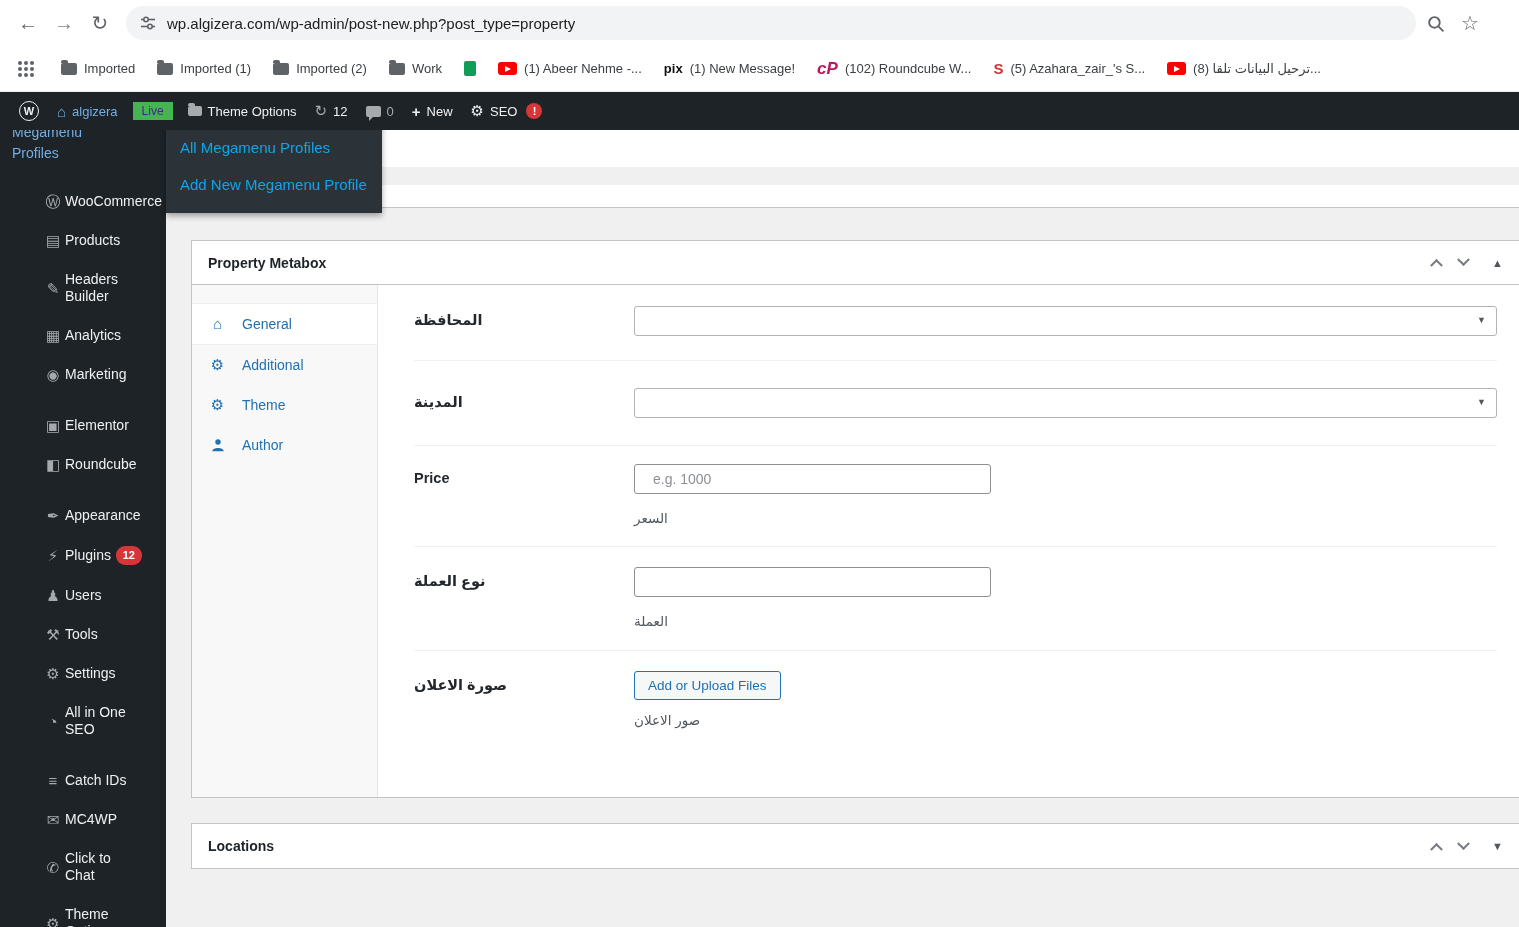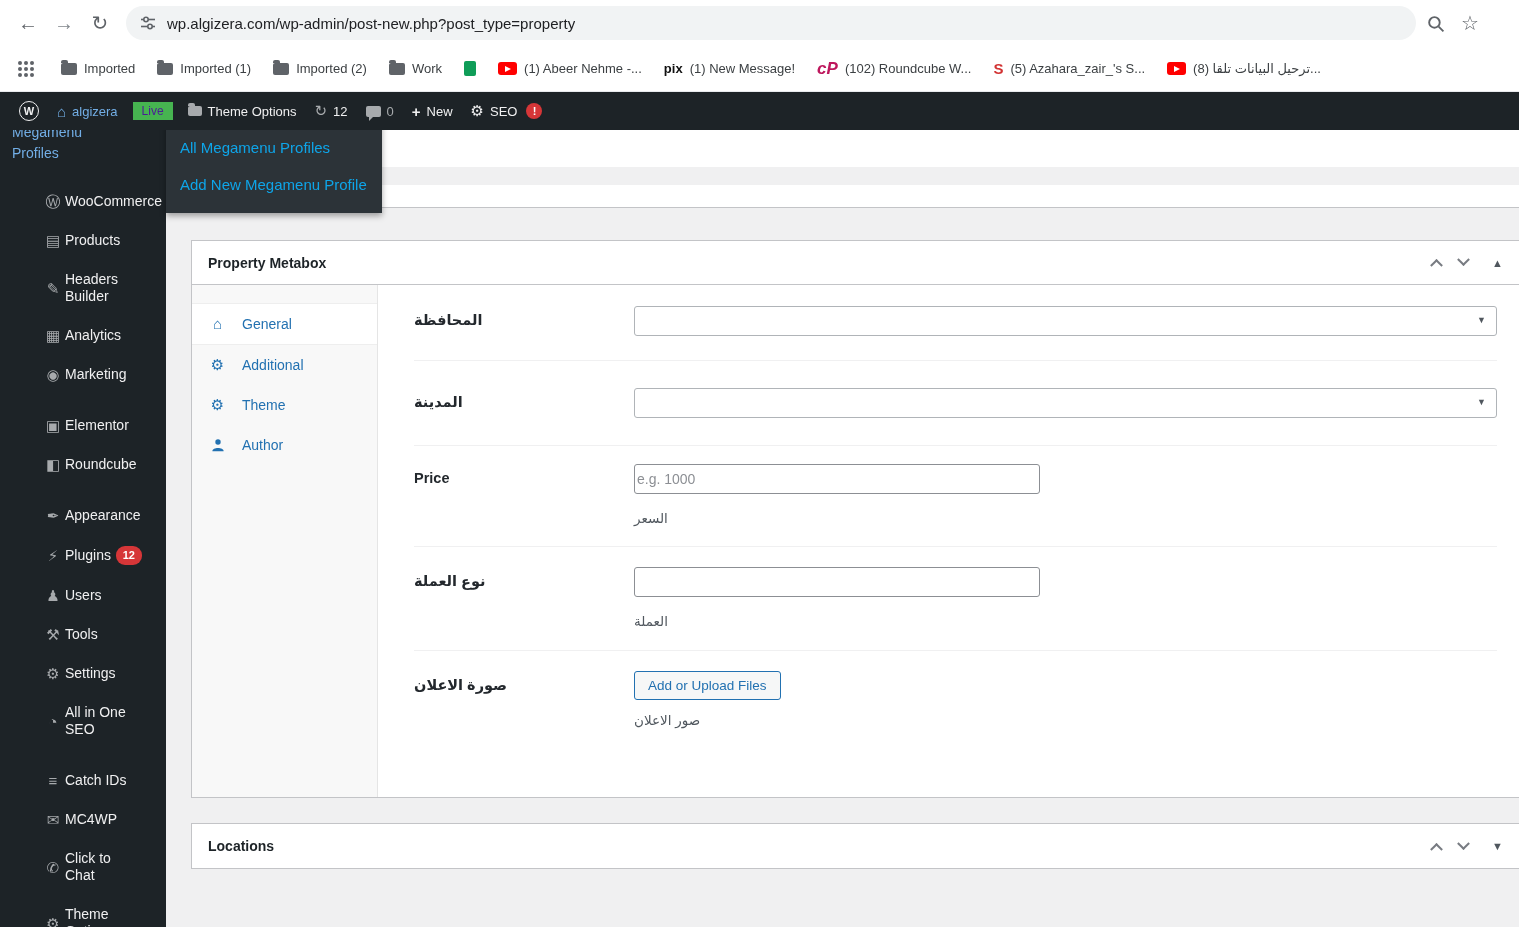--- a/index.html
+++ b/index.html
@@ -113,21 +113,21 @@
   .frow{display:flex;border-bottom:1px solid #f0f0f1;margin-left:12px;}
   .frow.r1{padding:21px 0 24px;}
   .frow.r2{padding:27px 0 27px;}
   .frow.r3{padding:18px 0 20px;}
   .frow.r4{padding:20px 0 21px;}
   .frow.r5{padding:20px 0 64px;border-bottom:none;}
   .flabel{width:220px;min-width:220px;font-weight:700;font-size:14.5px;color:#23282d;padding-top:6px;}
   .fctrl{flex:1;}
   .wpselect{position:relative;height:30px;border:1px solid #b0b4b8;border-radius:3px;background:#fff;width:100%;}
   .wpselect::after{content:"▼";position:absolute;right:10px;top:8px;font-size:9px;color:#50575e;}
-  .wpinput{width:406px;height:30px;border:1px solid #8c8f94;border-radius:3px;padding:0 2px;font-size:14px;color:#2c3338;background:#fff;font-family:"Liberation Sans","DejaVu Sans",sans-serif;}
+  .wpinput{width:357px;height:30px;border:1px solid #8c8f94;border-radius:3px;padding:0 18px;font-size:14px;color:#2c3338;background:#fff;font-family:"Liberation Sans","DejaVu Sans",sans-serif;}
   .wpinput::placeholder{color:#8c8f94;}
   .fhelp{margin-top:16px;font-size:13.5px;color:#50575e;}
   .fhelp.tight{margin-top:12px;}
   .upload-btn{display:inline-block;padding:6px 13px;border:1px solid #2271b1;border-radius:3px;color:#2271b1;background:#f6f7f7;font-size:13.5px;cursor:pointer;}
 </style>
 </head>
 <body>
 
 <div class="browser-bar">
   <span class="nav-btn g-back"></span>

